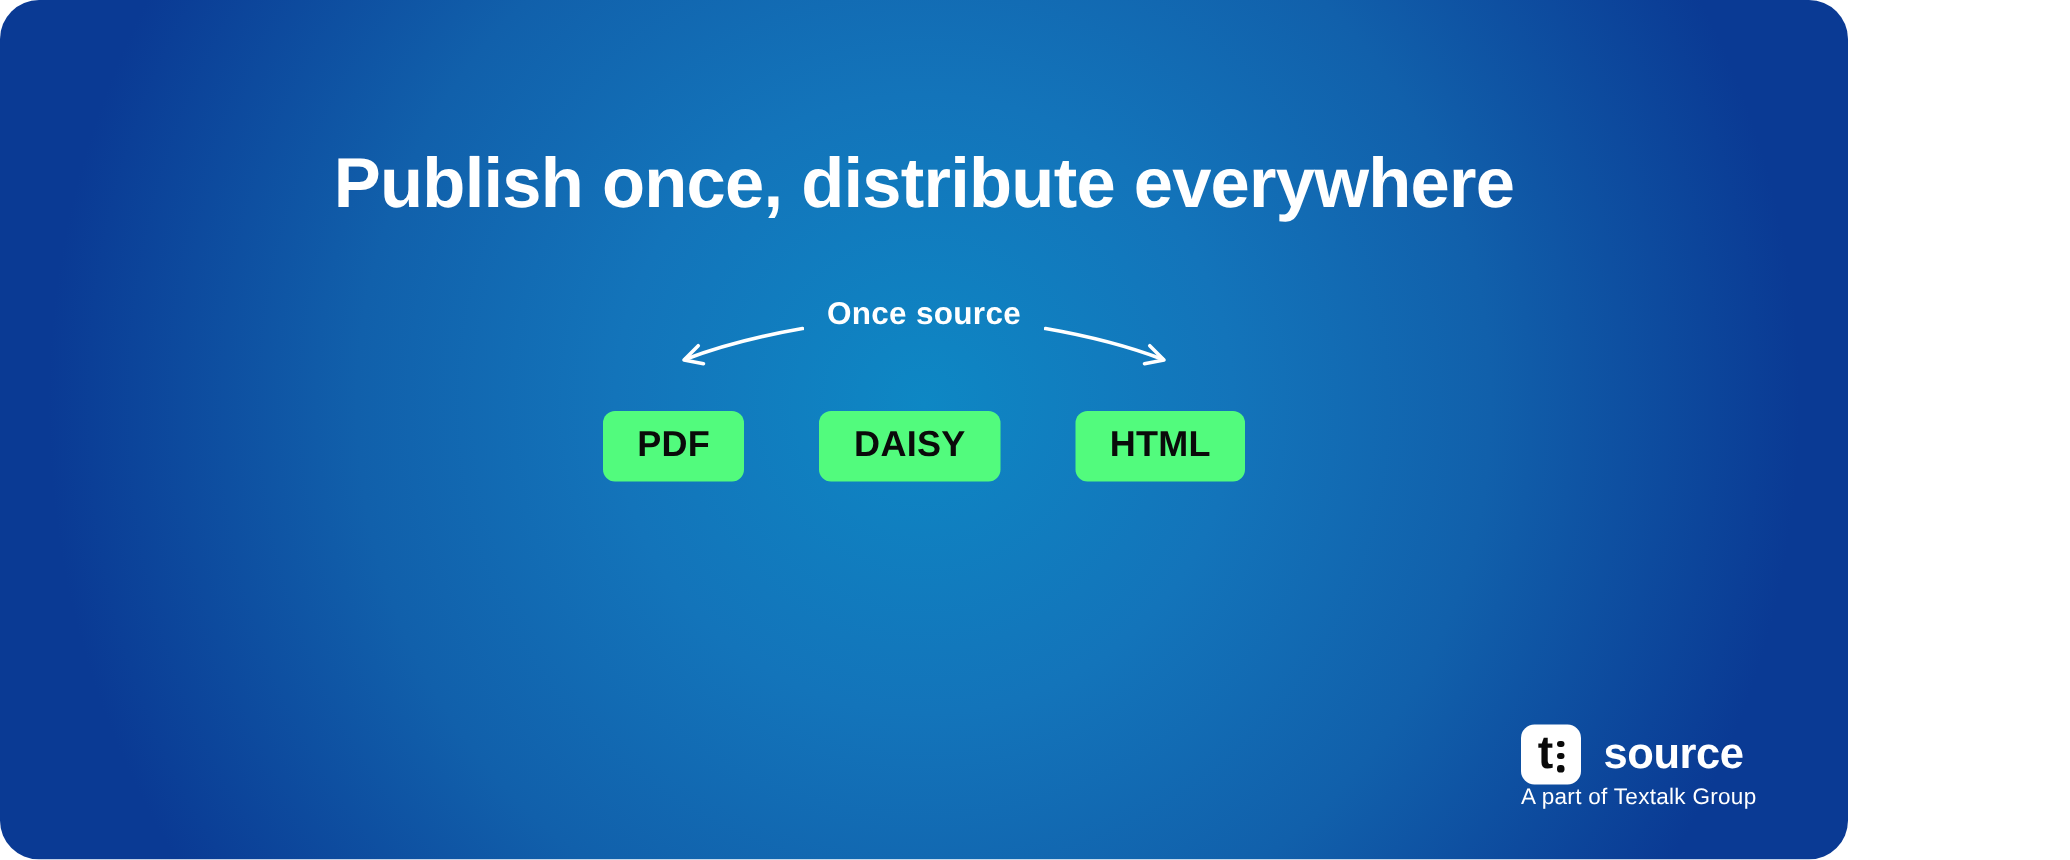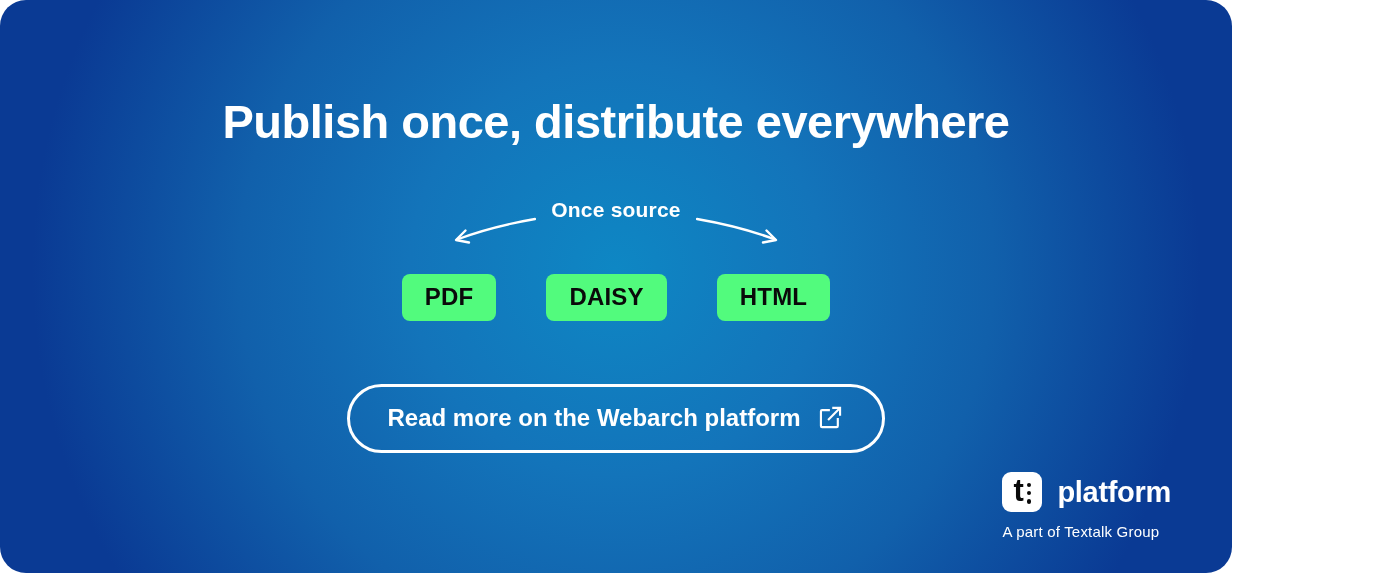--- a/index.html
+++ b/index.html
@@ -110,21 +110,21 @@
     justify-content: space-between;
     height: 21px;
     transform: translateY(1px);
   }
   .logo-dots i {
     width: 4.5px; height: 4.5px;
     background: #0a0a0a;
     border-radius: 50%;
   }
   .logo-name { font-size: 29px; font-weight: 700; letter-spacing: -0.3px; }
-  .tagline { margin-top: 11px; font-size: 15px; font-weight: 400; letter-spacing: 0.2px; }
+  .tagline { font-size: 15px; font-weight: 400; letter-spacing: 0.2px; }
 </style>
 </head>
 <body style="--background_center: #0E87C4; --background_edge: #0A3A94; --accent_green: #52FB7D; --badge_text: #0A0A0A; --text: #FFFFFF;">
 
 <div class="card">
 
   <div class="title">Publish once, distribute everywhere</div>
 
   <div class="annotation">
     <span class="arrow">
@@ -147,39 +147,29 @@
       <span class="badge">PDF</span>
 
       <span class="badge">DAISY</span>
 
 
 
 
       <span class="badge">HTML</span>
     </div>
 
-  <button class="cta">
-    <span>Read more on the Webarch platform</span>
-    <span>
-      <svg width="27" height="27" viewBox="0 0 24 24" fill="none" stroke="#ffffff" stroke-width="1.9" stroke-linecap="square" stroke-linejoin="miter">
-        <path d="M18.5 13.5v6a1 1 0 0 1-1 1h-13a1 1 0 0 1-1-1v-13a1 1 0 0 1 1-1h6"></path>
-        <polyline points="14.5 3.5 20.5 3.5 20.5 9.5"></polyline>
-        <line x1="10.5" y1="13.5" x2="20" y2="4"></line>
-      </svg>
-    </span>
-  </button>
 
   <div class="logo-block">
     <div class="logo-row">
       <span class="logo-mark">
         <span class="logo-glyph">t</span>
         <span class="logo-dots">
             <i></i>
             <i></i>
             <i></i>
           </span>
       </span>
-      <span class="logo-name">platform</span>
+      <span class="logo-name">source</span>
     </div>
     <div class="tagline">A part of Textalk Group</div>
   </div>
 
 </div>
 
 </body></html>

